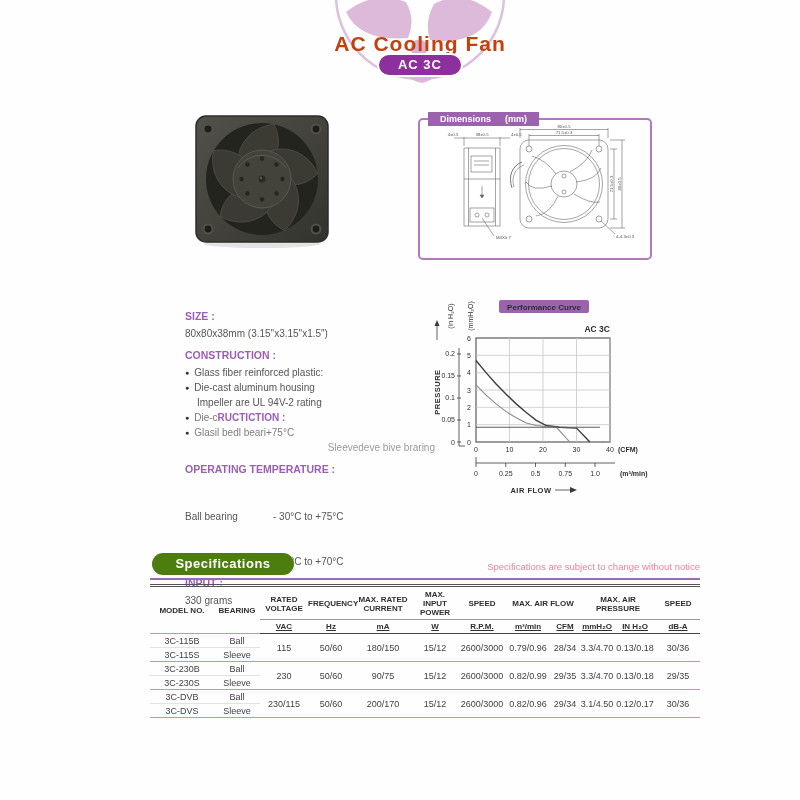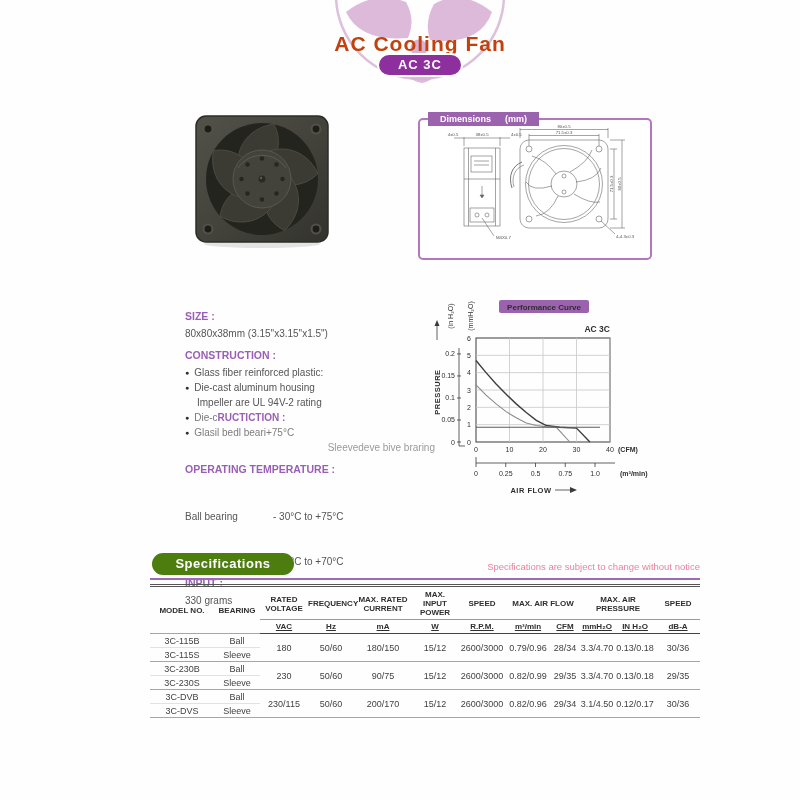--- a/index.html
+++ b/index.html
@@ -319,21 +319,21 @@
         <th>CFM</th>
         <th>mmH₂O</th>
         <th>IN H₂O</th>
         <th>dB-A</th>
       </tr>
     </thead>
     <tbody>
         <tr class="group-start">
           <td class="sub-sep">3C-115B</td>
           <td class="sub-sep">Ball</td>
-          <td rowspan="2">180</td>
+          <td rowspan="2">115</td>
           <td rowspan="2">50/60</td>
           <td rowspan="2">180/150</td>
           <td rowspan="2">15/12</td>
           <td rowspan="2">2600/3000</td>
           <td rowspan="2">0.79/0.96</td>
           <td rowspan="2">28/34</td>
           <td rowspan="2">3.3/4.70</td>
           <td rowspan="2">0.13/0.18</td>
           <td rowspan="2">30/36</td>
         </tr>

